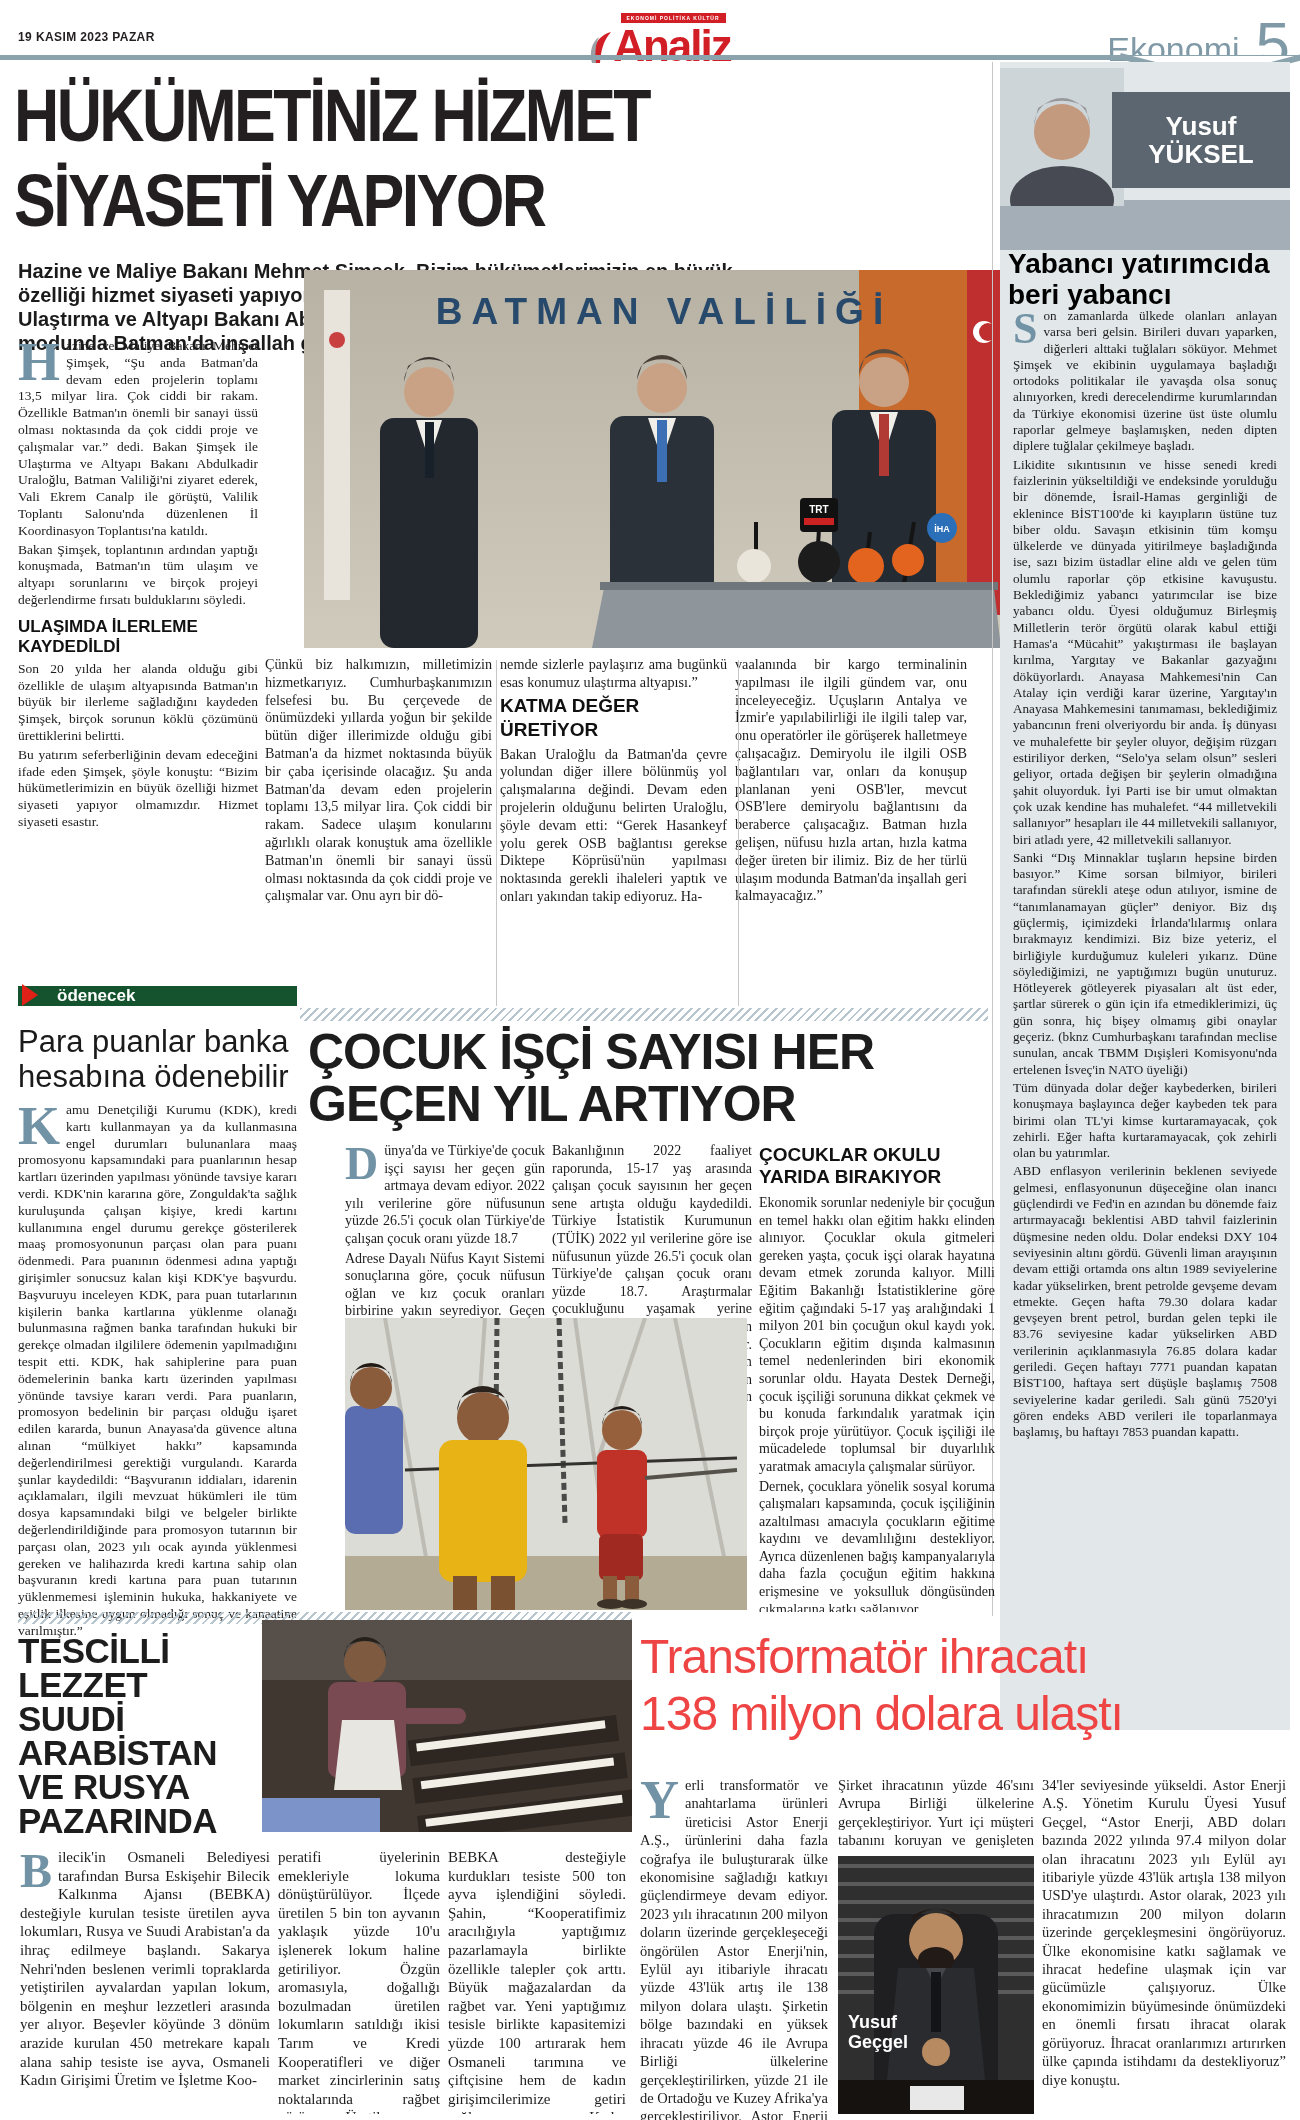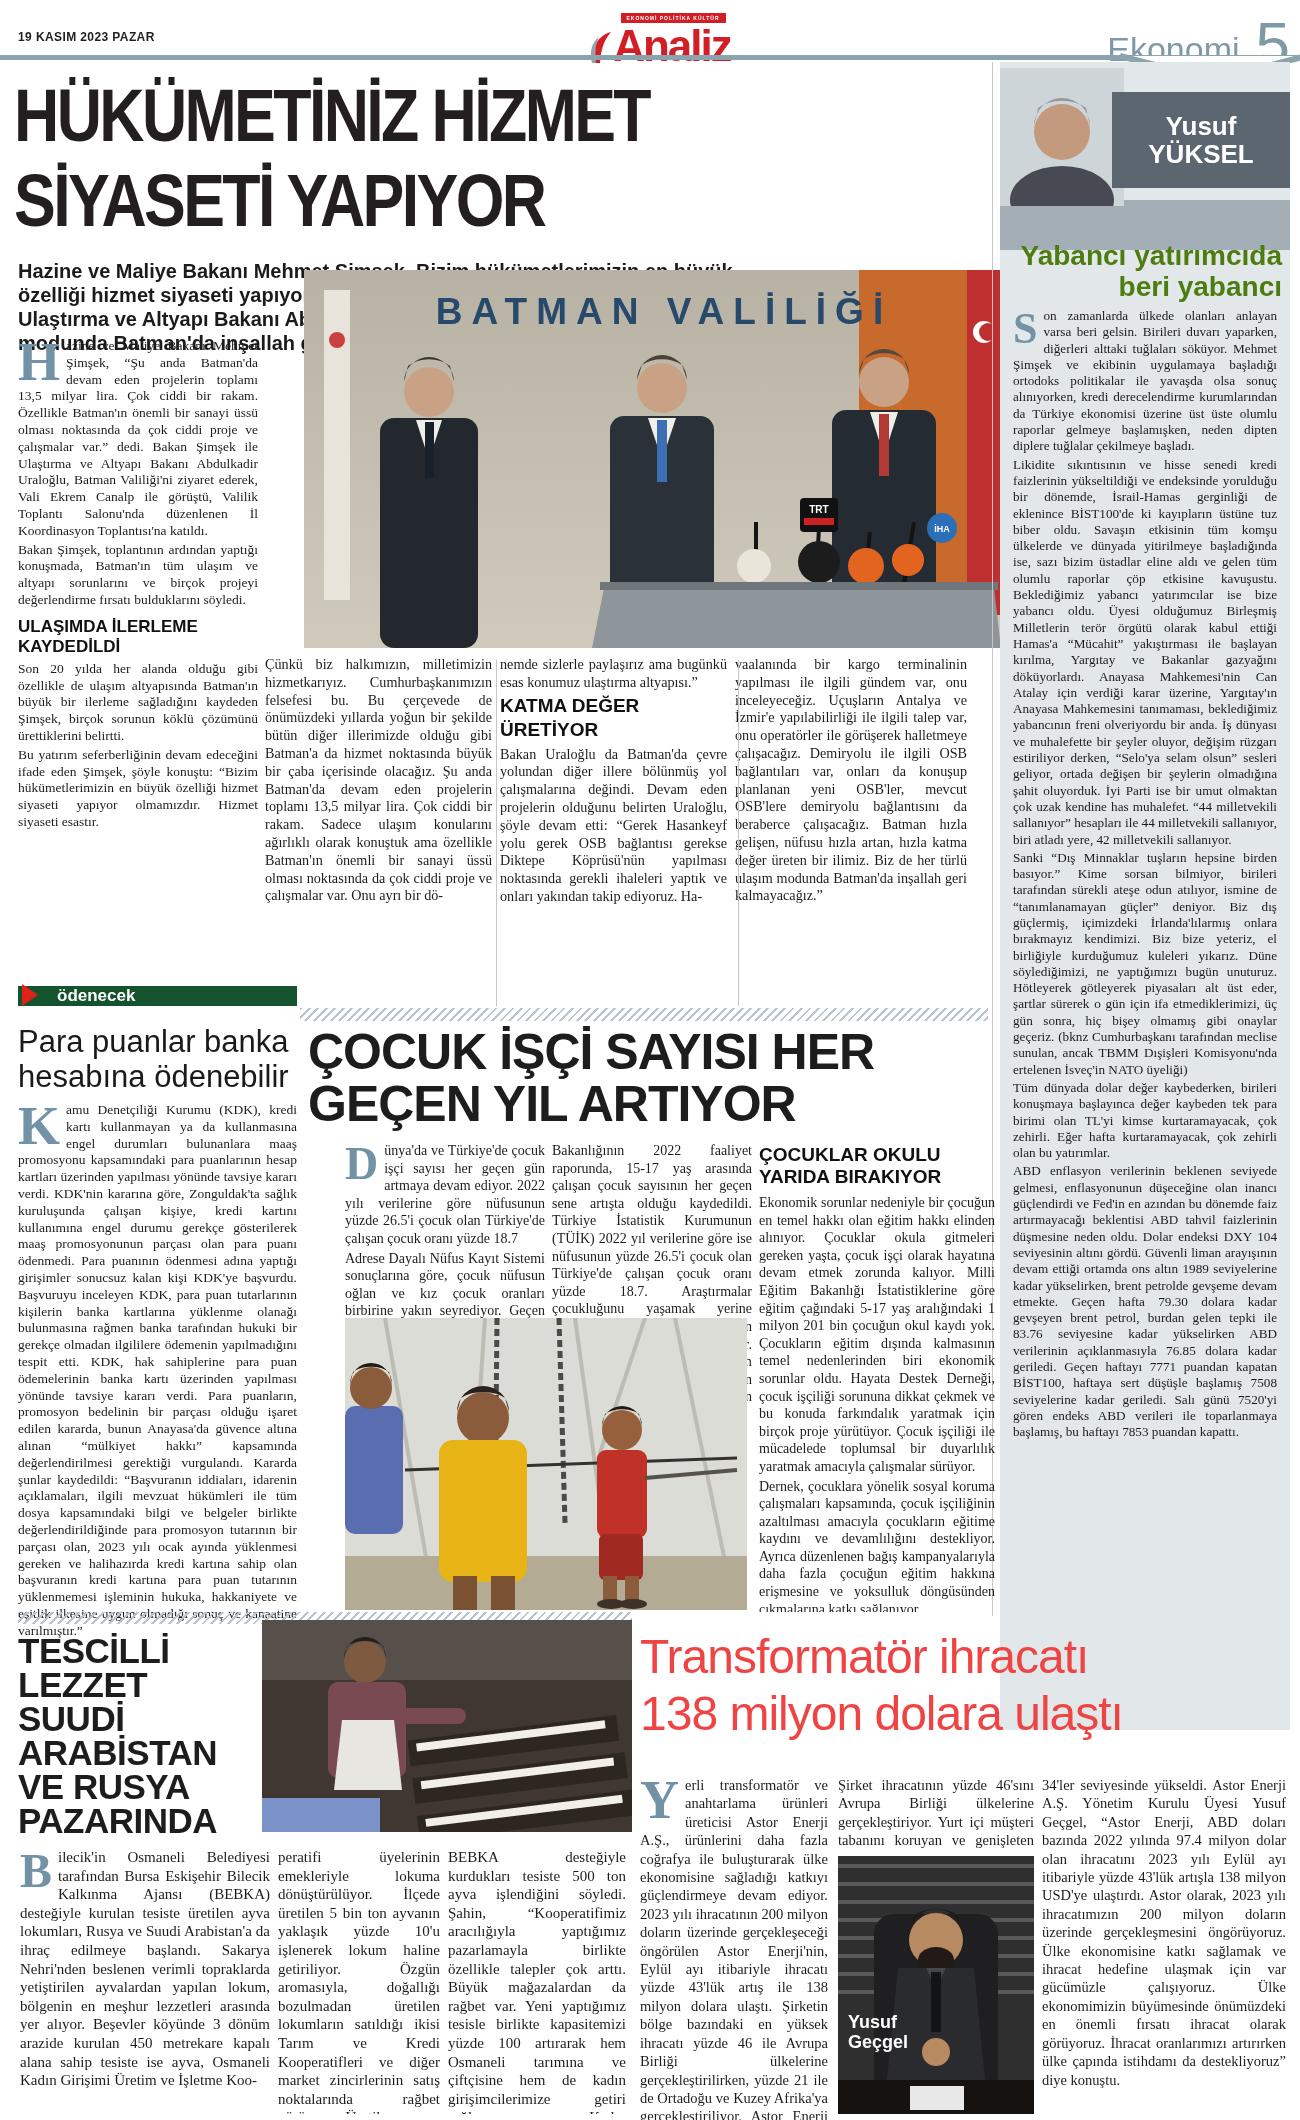--- a/index.html
+++ b/index.html
@@ -46,21 +46,21 @@
   .child-cols{left:345px;top:1142px;width:650px;height:470px;display:grid;grid-template-columns:200px 200px 236px;gap:0 7px;}
   .child-cols .col{font-size:14px;line-height:17.6px;overflow:hidden;}
   .child-cols h4{font-size:19px;line-height:22px;margin:2px 0 6px;}
   .child-cols .dc{font-size:46px;line-height:38px;}
   
   .sidebar{left:1000px;top:62px;width:290px;height:1668px;background:#e2e7ea;}
   .sb-band{position:absolute;left:0;top:138px;width:290px;height:50px;background:#a3aeb6;}
   .sb-photo{position:absolute;left:0;top:6px;}
   .sb-plate{position:absolute;left:112px;top:30px;width:178px;height:96px;background:#5b6670;display:flex;flex-direction:column;
             align-items:center;justify-content:center;font:700 26px/28px "Liberation Sans",sans-serif;color:#fff;}
-  .sb-head{position:absolute;left:8px;top:178px;width:274px;text-align:right;font:700 28px/31px "Liberation Sans",sans-serif;color:#4d7c0f;}
+  .sb-head{position:absolute;left:8px;top:186px;width:274px;text-align:left;font:700 28px/31px "Liberation Sans",sans-serif;color:#000000;}
   .sb-body{position:absolute;left:13px;top:246px;width:264px;height:1402px;font-size:13.2px;line-height:16.3px;overflow:hidden;}
   .sb-body .dc{font-size:44px;line-height:36px;}
   
   .tescilli-head{left:18px;top:1634px;width:250px;font:700 35px/34px "Liberation Sans",sans-serif;letter-spacing:-.5px;color:#1d1d1d;}
   .bottom-cols{left:20px;top:1848px;width:612px;height:266px;display:grid;grid-template-columns:250px 162px 178px;gap:0 8px;}
   .bottom-cols .col{font-size:15px;line-height:18.6px;overflow:hidden;}
   .bottom-cols .dc{font-size:48px;line-height:40px;}
   .transf-head{left:640px;top:1628px;width:560px;font:500 48px/57px "Liberation Sans",sans-serif;letter-spacing:-1px;color:#ef4444;}
   .transf-col{font-size:14.5px;line-height:18.4px;overflow:hidden;}
   .geccel-label{position:absolute;left:10px;bottom:62px;color:#fff;font:700 18px/20px "Liberation Sans",sans-serif;}

